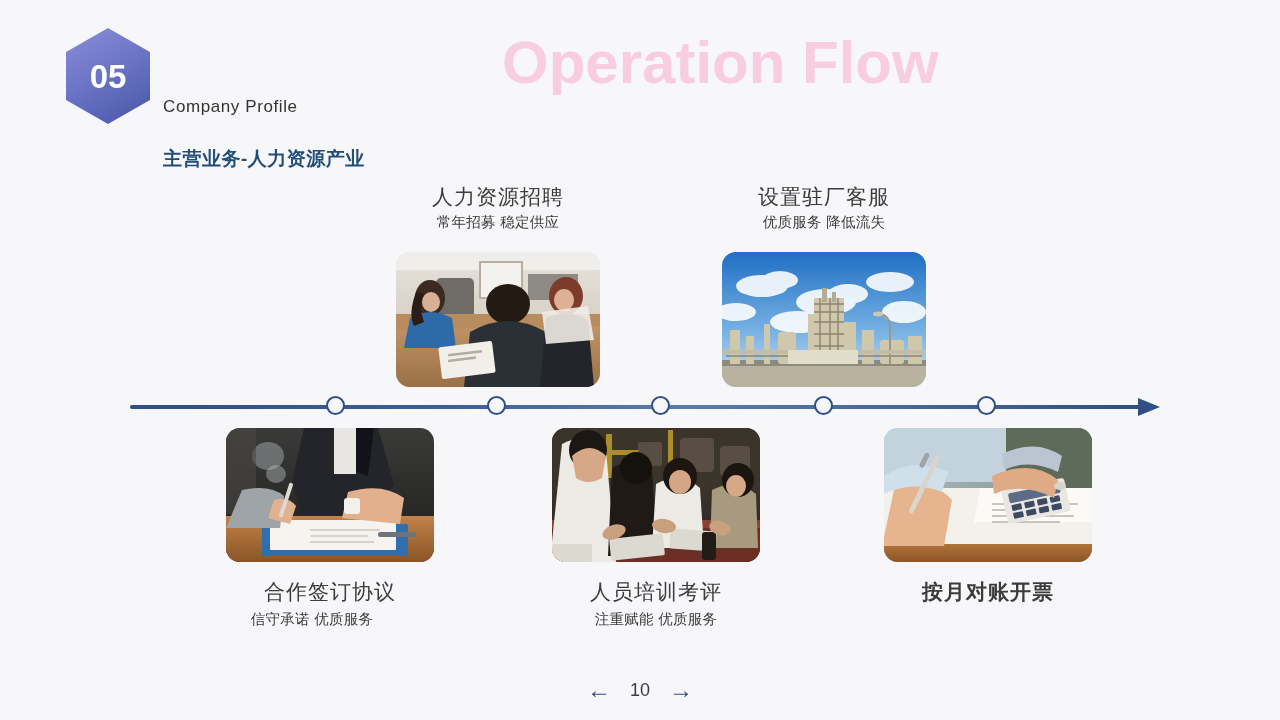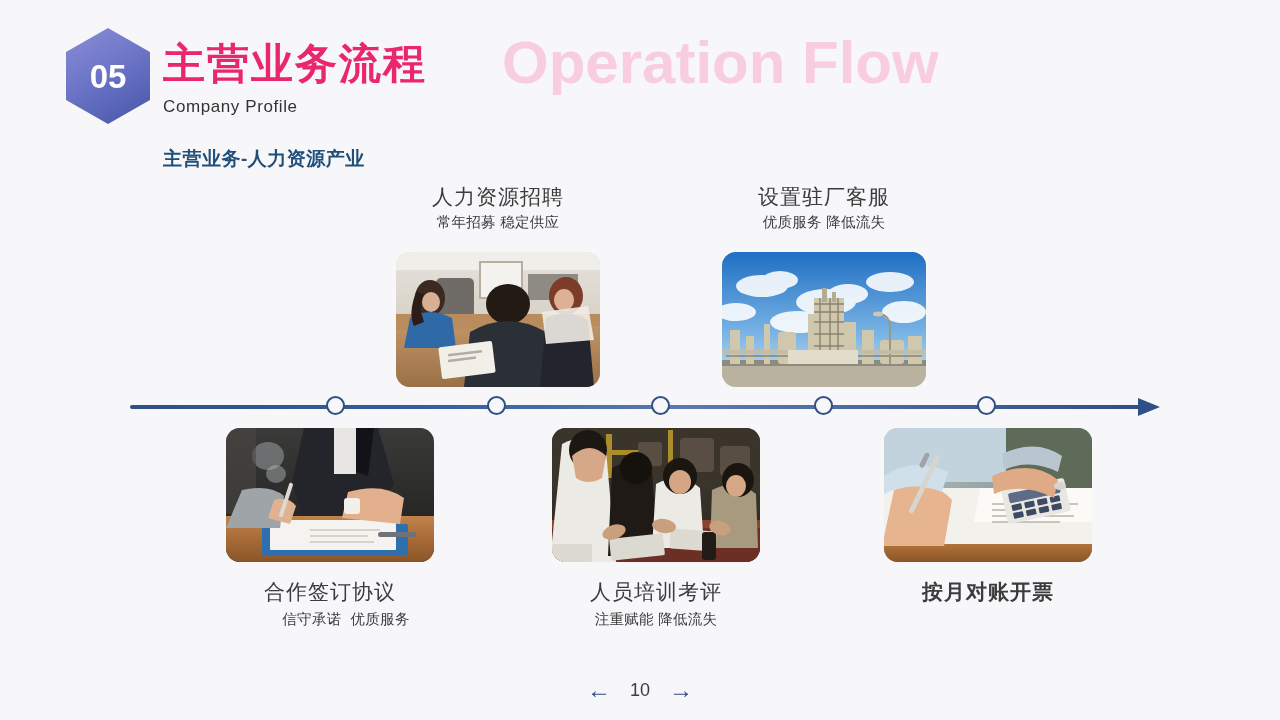--- a/index.html
+++ b/index.html
@@ -136,21 +136,20 @@
 <body>
 
 <div id="slide">
 
   <div id="header">
 
     <div class="hex-badge">
       <span class="hex-num">05</span>
     </div>
 
-    <div class="title-cn">主营业务流程</div>
 
     <div class="title-en-sub">Company Profile</div>
 
     <div class="title-en-big">Operation Flow</div>
   </div>
 
   <div class="section-sub">主营业务-人力资源产业</div>
 
   <div class="item-title" style="left:396px; top:183px; width:204px;">人力资源招聘</div>
   <div class="item-desc" style="left:396px; top:213px; width:204px;">常年招募 稳定供应</div>
@@ -279,21 +278,21 @@
       <path d="M122 64 q34 -10 56 6 l-4 26 l-58 -6 Z" fill="#e2b08d"></path>
       <rect x="118" y="70" width="16" height="16" rx="3" fill="#f2f0ea"></rect>
       <rect x="152" y="104" width="38" height="5" rx="2.5" fill="#6f7378"></rect>
       <g stroke="#b7b2a8" stroke-width="1.2">
         <path d="M84 102 h70 M84 108 h58 M84 114 h64"></path>
       </g>
     </svg>
   </div>
 
   <div class="item-title" style="left:226px; top:578px; width:208px;">合作签订协议</div>
-  <div class="item-desc" style="left:242px; top:610px; width:208px;font-family:Liberation Mono, monospace;">信守承诺 优质服务</div>
+  <div class="item-desc" style="left:208px; top:610px; width:208px;">信守承诺 优质服务</div>
 
   <div class="photo" style="left:552px; top:428px; width:208px; height:134px;">
     <svg viewBox="0 0 208 134" preserveAspectRatio="none">
       <defs>
         <linearGradient id="g4a" x1="0" y1="0" x2="0" y2="1">
           <stop offset="0%" stop-color="#4a4338"></stop>
             <stop offset="100%" stop-color="#26211b"></stop>
         </linearGradient>
       </defs>
       <rect width="208" height="134" fill="url(#g4a)"></rect>
@@ -329,21 +328,21 @@
       <rect x="150" y="104" width="14" height="28" rx="3" fill="#211c17"></rect>
       <g fill="#c9a07d">
         <ellipse cx="62" cy="104" rx="12" ry="7" transform="rotate(-18 62 104)"></ellipse>
         <ellipse cx="112" cy="98" rx="12" ry="7" transform="rotate(8 112 98)"></ellipse>
         <ellipse cx="168" cy="100" rx="11" ry="7" transform="rotate(16 168 100)"></ellipse>
       </g>
     </svg>
   </div>
 
   <div class="item-title" style="left:552px; top:578px; width:208px;">人员培训考评</div>
-  <div class="item-desc" style="left:552px; top:610px; width:208px;">注重赋能 降低流失</div>
+  <div class="item-desc" style="left:552px; top:610px; width:208px;">注重赋能 优质服务</div>
 
   <div class="photo" style="left:884px; top:428px; width:208px; height:134px;">
     <svg viewBox="0 0 208 134" preserveAspectRatio="none">
       <defs>
         <linearGradient id="g5a" x1="0" y1="0" x2="1" y2="1">
           <stop offset="0%" stop-color="#b9cbd8"></stop>
             <stop offset="100%" stop-color="#6e7a6a"></stop>
         </linearGradient>
         <linearGradient id="g5b" x1="0" y1="0" x2="0" y2="1">
           <stop offset="0%" stop-color="#b97b3e"></stop>

